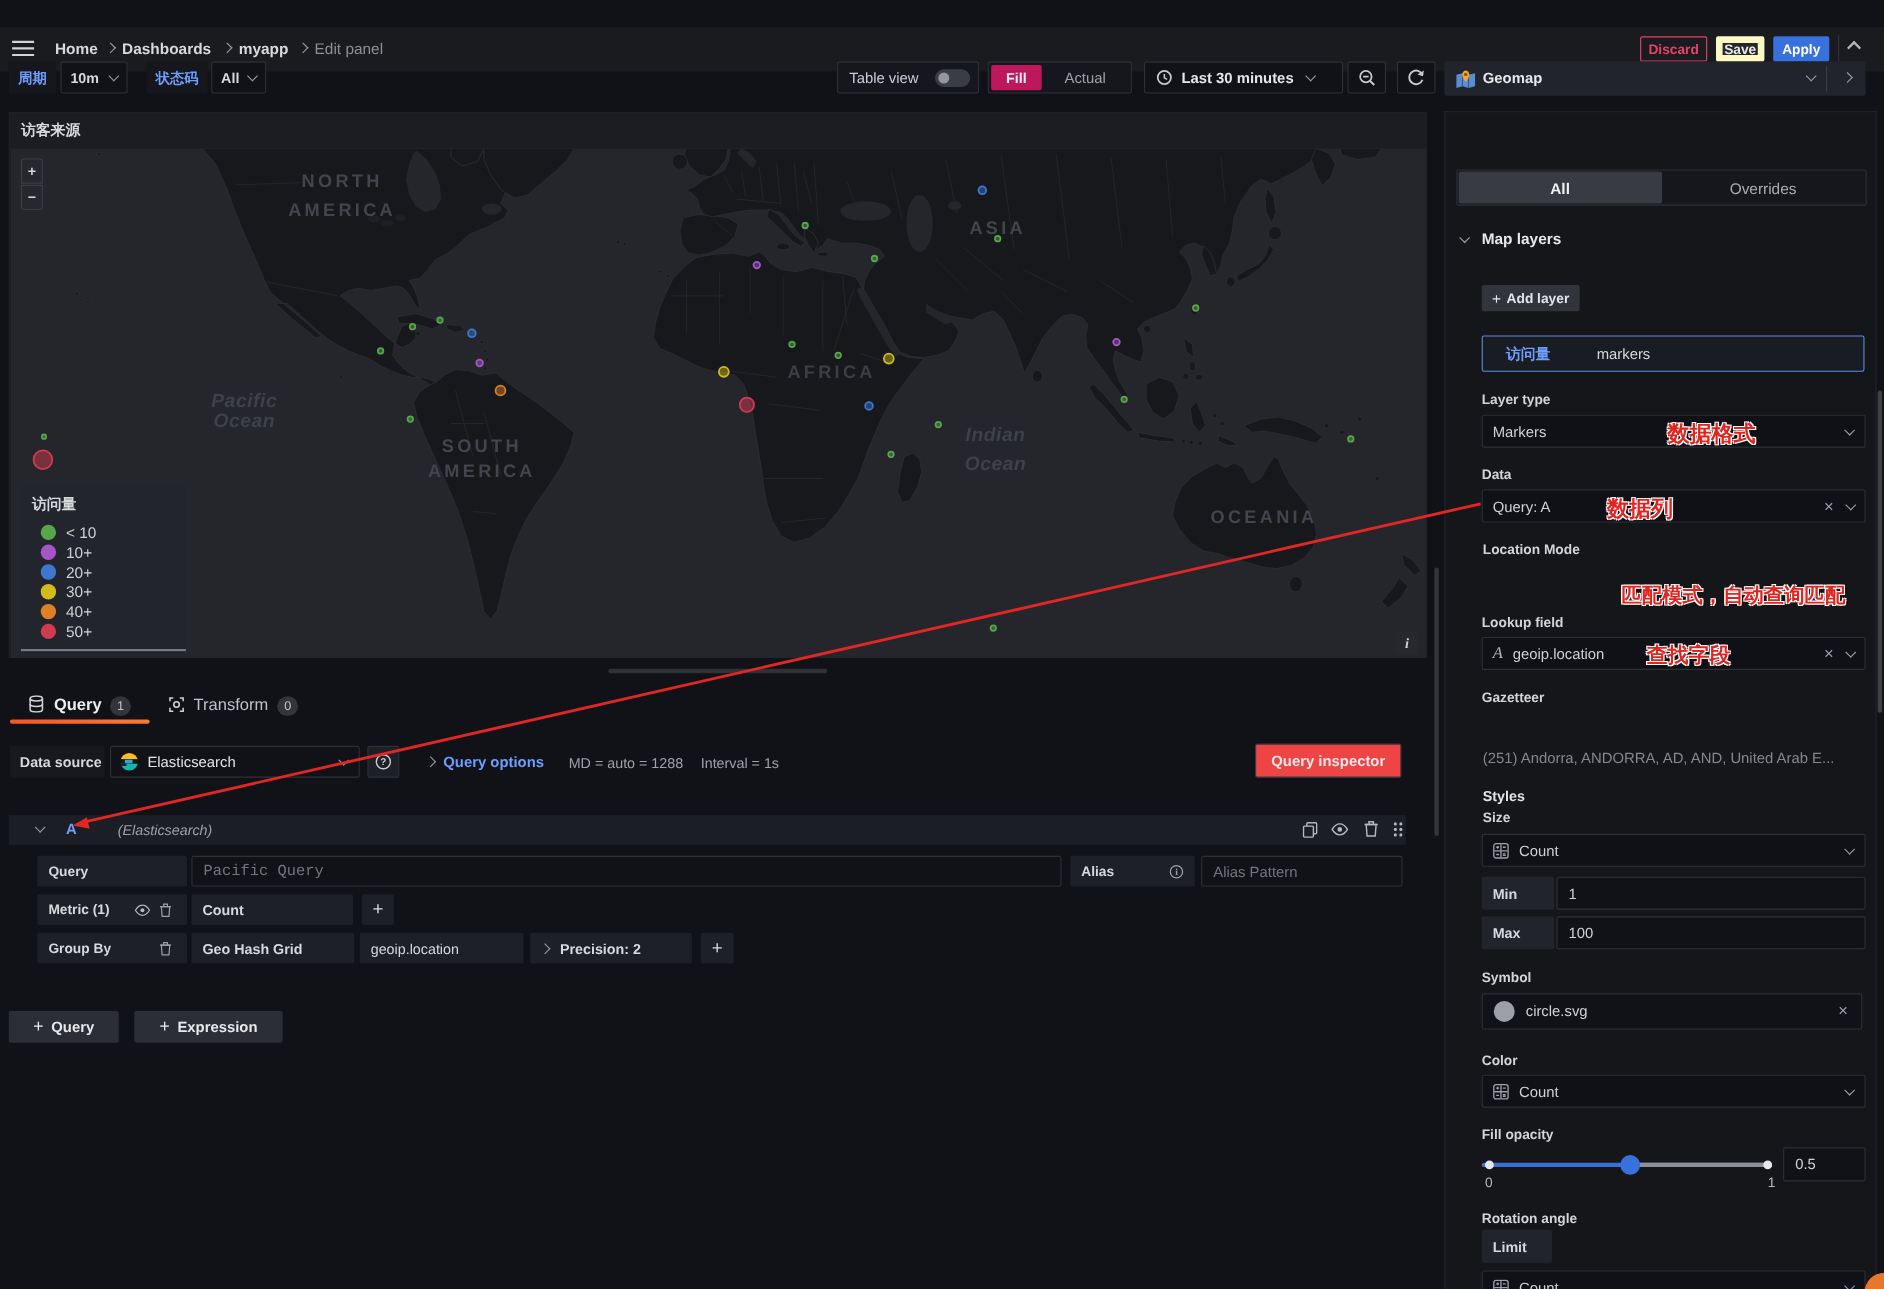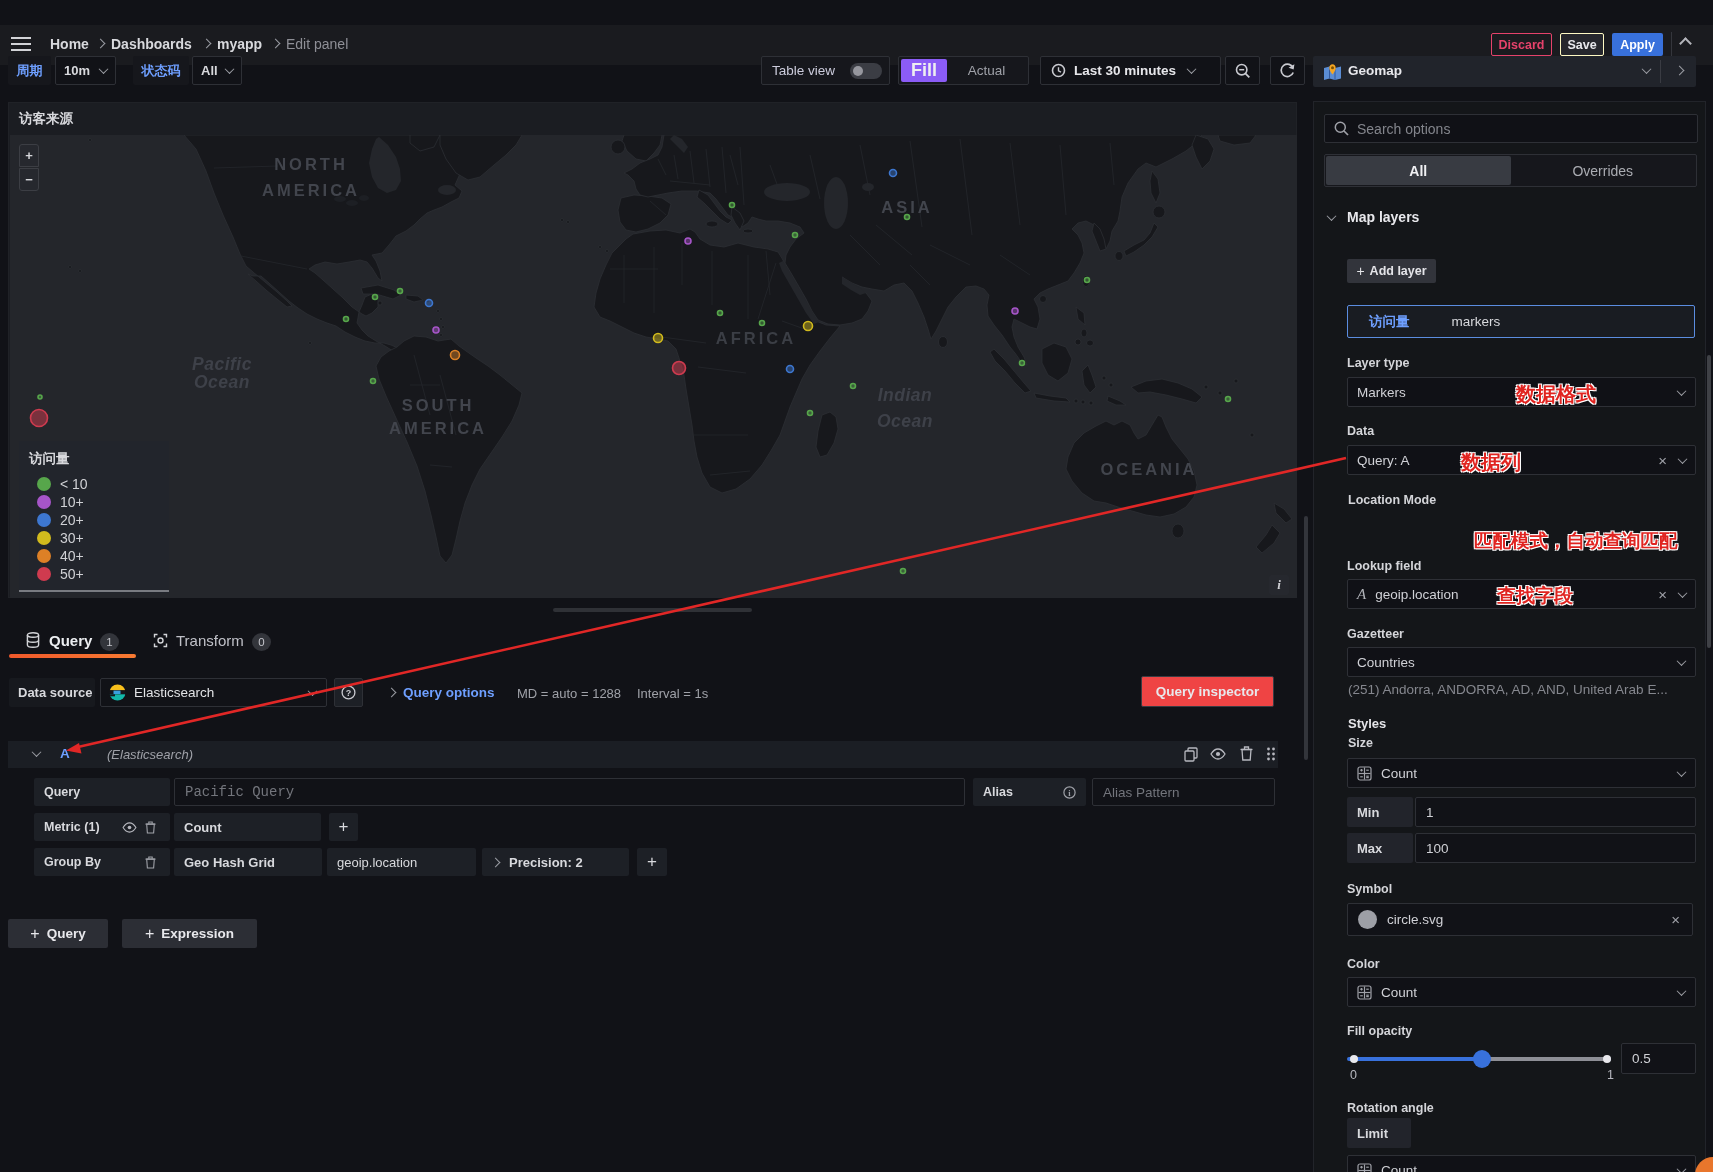--- a/index.html
+++ b/index.html
@@ -40,21 +40,21 @@
       </g>
     </svg>
   <span class="crumb abs" style="left:50px;top:11px">Home</span>
   <span class="chevr abs" style="left:97px;top:15px"></span>
   <span class="crumb abs" style="left:111px;top:11px">Dashboards</span>
   <span class="chevr abs" style="left:203px;top:15px"></span>
   <span class="crumb abs" style="left:217px;top:11px">myapp</span>
   <span class="chevr abs" style="left:272px;top:15px"></span>
   <span class="crumb abs" style="left:286px;top:11px;color:#8e8f96;font-weight:400">Edit panel</span>
   <div class="btn abs" style="left:1491px;top:8px;width:61px;height:23px;color:#e5426b;border:1px solid #e5426b;background:transparent">Discard</div>
-  <div class="btn abs" style="left:1560px;top:8px;width:44px;height:23px;color:#e8e8ec;background:#26272d;border:1px solid #fef9c3">Save</div>
+  <div class="btn abs" style="left:1560px;top:8px;width:44px;height:23px;color:#e8e8ec;background:#26272d;border:6px solid #fef9c3">Save</div>
   <div class="btn abs" style="left:1612px;top:8px;width:51px;height:23px;color:#ffffff;background:#3871dc">Apply</div>
   <div class="abs" style="left:1671px;top:7px;width:1px;height:25px;background:#34363c"></div>
   <span class="abs" style="left:1681px;top:14px;width:9px;height:9px;border-left:2px solid #b4b5bb;border-top:2px solid #b4b5bb;transform:rotate(45deg)"></span>
 </div>
 <div id="toolbar">
   <div class="tbox" style="left:8px;width:43px;background:#16171c;color:#6e9fff;font-weight:700;font-size:13px;justify-content:center">周期</div>
   <div class="tbox bordered" style="left:55px;width:61px;padding:0 8px;justify-content:space-between">
       <span style="font-size:13px;font-weight:700;color:#d8d9dd">10m</span>
       <span class="chevd"></span>
     </div>
@@ -63,21 +63,21 @@
       <span style="font-size:13px;font-weight:700;color:#d8d9dd">All</span>
       <span class="chevd"></span>
     </div>
 
   <div class="tbox bordered" style="left:761px;width:129px;background:#16171c;padding:0 10px">
       <span style="font-size:13.5px;color:#ccccdc">Table view</span>
     <span class="abs" style="left:88px;top:6px;width:32px;height:16px;background:#3b3d44;border-radius:9px"></span>
     <span class="abs" style="left:91px;top:9px;width:10px;height:10px;background:#96979e;border-radius:50%"></span>
   </div>
   <div class="tbox bordered" style="left:898px;width:131px;background:#16171c;padding:2px">
-    <span style="display:flex;align-items:center;justify-content:center;width:46px;height:100%;background:#8b5cf6;border-radius:2px;font-size:18px;font-weight:700;color:#eeeef1">Fill</span>
+    <span style="display:flex;align-items:center;justify-content:center;width:46px;height:100%;background:#be185d;border-radius:2px;font-size:13px;font-weight:700;color:#eeeef1">Fill</span>
     <span style="display:flex;align-items:center;justify-content:center;flex:1;font-size:13.5px;color:#9fa1a8">Actual</span>
   </div>
   <div class="tbox bordered" style="left:1040px;width:181px;padding:0 10px">
     <svg width="15" height="15" viewBox="0 0 15 15">
         <circle cx="7.5" cy="7.5" r="6" fill="none" stroke="#c9cad0" stroke-width="1.6"></circle>
         <path d="M7.5 4.2 L7.5 7.8 L10 9.2" fill="none" stroke="#c9cad0" stroke-width="1.4"></path>
       </svg>
     <span style="font-size:13.5px;font-weight:700;color:#e6e6ea;margin-left:8px">Last 30 minutes</span>
     <span class="chevd" style="margin-left:12px"></span>
   </div>
@@ -425,27 +425,20 @@
       <path d="M9.5 13.5 C7.2 10.4 6.3 8.6 6.3 6.9 C6.3 4.7 7.7 3.2 9.5 3.2 C11.3 3.2 12.7 4.7 12.7 6.9 C12.7 8.6 11.8 10.4 9.5 13.5 Z" fill="#f5a623"></path>
       <circle cx="9.5" cy="6.7" r="1.5" fill="#7a5102"></circle>
     </svg>
   <span class="abs" style="left:35px;top:7px;font-size:13.5px;font-weight:700;color:#e8e8ec">Geomap</span>
   <span class="chevd abs" style="left:330px;top:11px"></span>
   <span class="abs" style="left:347px;top:4px;width:1px;height:23px;background:#3a3c43"></span>
   <span class="chevr abs" style="left:363px;top:11px"></span>
 </div>
 
 <div id="sidebar">
-  <div class="sel" style="left:10px;top:12px;width:374px;height:29px">
-    <svg width="15" height="15" viewBox="0 0 15 15">
-        <circle cx="6.3" cy="6.3" r="5" fill="none" stroke="#9fa1a8" stroke-width="1.5"></circle>
-        <line x1="10" y1="10" x2="14" y2="14" stroke="#9fa1a8" stroke-width="1.7"></line>
-      </svg>
-    <span style="margin-left:8px;font-size:14px;color:#83858c">Search options</span>
-  </div>
   <div class="abs bordered" style="left:10px;top:52px;width:373px;height:33px;border-radius:2px;background:#16171c;display:flex;padding:1px">
     <span style="flex:1;display:flex;align-items:center;justify-content:center;background:#383b42;border-radius:2px;font-size:14px;font-weight:700;color:#f0f0f3">All</span>
     <span style="flex:1;display:flex;align-items:center;justify-content:center;font-size:14px;color:#aaacb2">Overrides</span>
   </div>
   <span class="chevd abs" style="left:14px;top:112px"></span>
   <span class="abs" style="left:33px;top:107px;font-size:14px;font-weight:700;color:#e8e8ec">Map layers</span>
 
   <div class="abs btn" style="left:33px;top:157px;width:89px;height:24px;background:#32343b;color:#e4e4e8;font-size:12.5px;font-weight:700"><span style="font-size:14px;font-weight:400;margin-right:5px">+</span>Add layer</div>
 
   <div class="abs" style="left:33px;top:203px;width:348px;height:33px;border:1px solid #5b8de0;border-radius:2px;background:#191c22;display:flex;align-items:center">
@@ -459,21 +452,20 @@
   <div class="sel" style="left:33px;top:343px;width:349px">Query: A
     <span style="position:absolute;right:28px;color:#9fa1a8;font-size:15px;font-weight:400">×</span><span class="chevd" style="position:absolute;right:9px"></span>
   </div>
   <span class="flbl" style="left:34px;top:391px">Location Mode</span>
   <span class="flbl" style="left:33px;top:457px">Lookup field</span>
   <div class="sel" style="left:33px;top:477px;width:349px">
     <span style="font-family:'Liberation Serif',serif;font-style:italic;font-size:15px;color:#b0b2b8;margin-right:9px">A</span>geoip.location
     <span style="position:absolute;right:28px;color:#9fa1a8;font-size:15px">×</span><span class="chevd" style="position:absolute;right:9px"></span>
   </div>
   <span class="flbl" style="left:33px;top:525px">Gazetteer</span>
-  <div class="sel" style="left:33px;top:545px;width:349px">Countries<span class="chevd" style="position:absolute;right:10px"></span></div>
   <span class="abs" style="left:34px;top:580px;font-size:13.5px;color:#85878e">(251) Andorra, ANDORRA, AD, AND, United Arab E...</span>
 
   <span class="abs" style="left:34px;top:614px;font-size:13px;font-weight:700;color:#e4e4e8">Styles</span>
   <span class="flbl" style="left:34px;top:634px">Size</span>
   <div class="sel" style="left:33px;top:656px;width:349px">
     <svg width="15" height="15" viewBox="0 0 15 15">
         <g stroke="#9fa1a8" fill="none" stroke-width="1.2">
           <rect x="1" y="1" width="13" height="13" rx="2"></rect>
           <line x1="7.5" y1="1.5" x2="7.5" y2="13.5"></line>
           <line x1="1.5" y1="7.5" x2="13.5" y2="7.5"></line>

